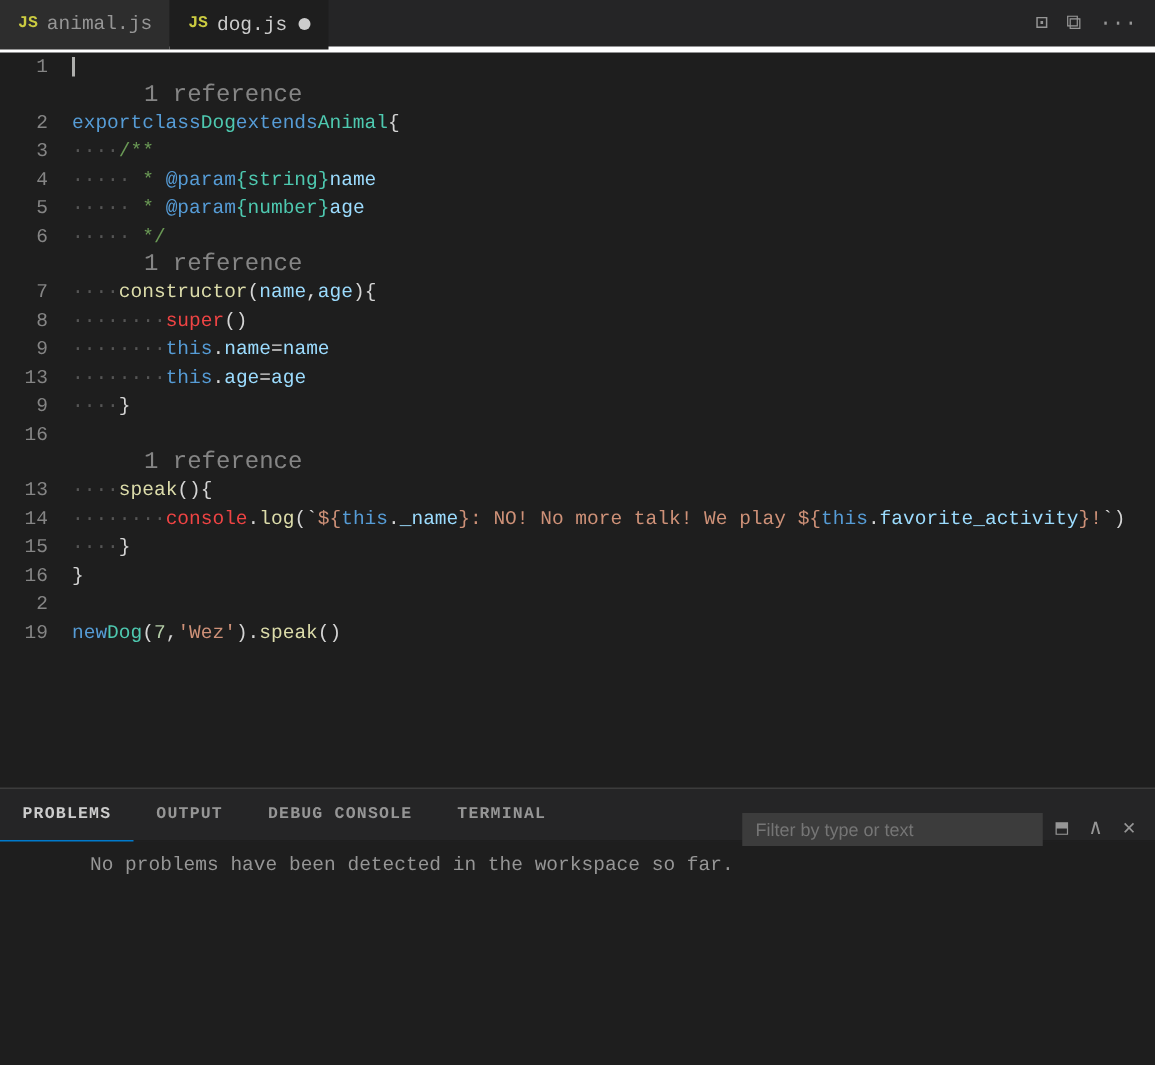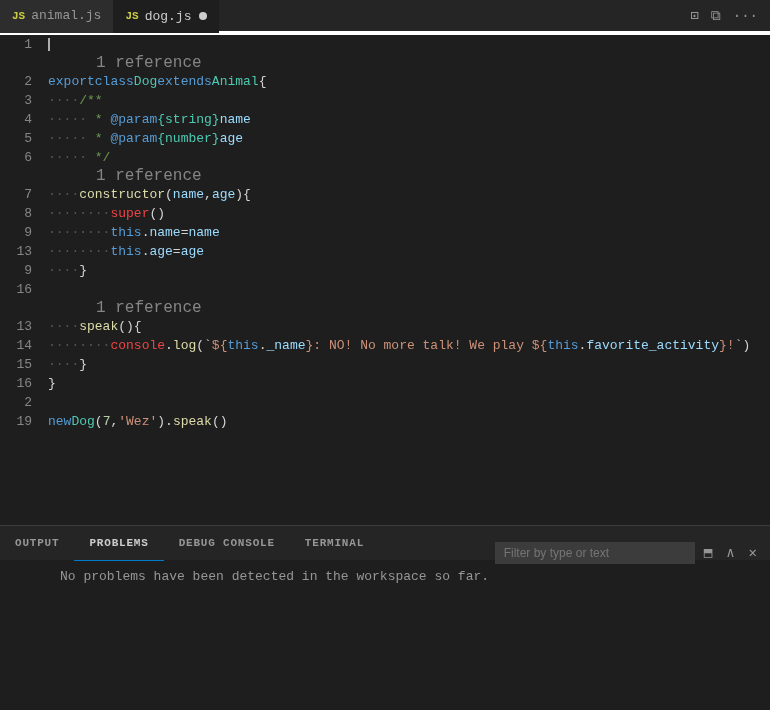--- a/index.html
+++ b/index.html
@@ -256,22 +256,22 @@
         <span class="line-num">16</span>
         <span class="line-num">2</span>
         <span class="line-num">19</span>
       </div>
     <div class="code-area"><div class="line"><span style="display:inline-block;width:2px;height:13px;background:#aeafad;vertical-align:middle;"></span></div><span class="ref-label">1 reference</span><div class="line"><span class="kw-export">export</span> <span class="kw">class</span> <span class="class-name">Dog</span> <span class="extends">extends</span> <span class="parent-class">Animal</span> <span class="punct">{</span></div><div class="line"><span class="dots">····</span><span class="comment">/**</span></div><div class="line"><span class="dots">·····</span><span class="comment"> * </span><span class="param-tag">@param</span> <span class="param-type">{string}</span> <span class="param-name">name</span></div><div class="line"><span class="dots">·····</span><span class="comment"> * </span><span class="param-tag">@param</span> <span class="param-type">{number}</span> <span class="param-name">age</span></div><div class="line"><span class="dots">·····</span><span class="comment"> */</span></div><span class="ref-label">1 reference</span><div class="line"><span class="dots">····</span><span class="fn-name">constructor</span><span class="punct">(</span><span class="param-name">name</span><span class="punct">,</span> <span class="param-name">age</span><span class="punct">)</span> <span class="punct">{</span></div><div class="line"><span class="dots">········</span><span class="builtin">super</span><span class="punct">()</span></div><div class="line"><span class="dots">········</span><span class="this-kw">this</span><span class="punct">.</span><span class="prop">name</span> <span class="punct">=</span> <span class="param-name">name</span></div><div class="line"><span class="dots">········</span><span class="this-kw">this</span><span class="punct">.</span><span class="prop">age</span> <span class="punct">=</span> <span class="param-name">age</span></div><div class="line"><span class="dots">····</span><span class="punct">}</span></div><div class="line"></div><span class="ref-label">1 reference</span><div class="line"><span class="dots">····</span><span class="method">speak</span><span class="punct">()</span> <span class="punct">{</span></div><div class="line"><span class="dots">········</span><span class="builtin">console</span><span class="punct">.</span><span class="method">log</span><span class="punct">(`</span><span class="template">${</span><span class="this-kw">this</span><span class="punct">.</span><span class="prop">_name</span><span class="template">}</span><span class="string">: NO! No more talk! We play </span><span class="template">${</span><span class="this-kw">this</span><span class="punct">.</span><span class="prop">favorite_activity</span><span class="template">}</span><span class="string">!</span><span class="punct">`)</span></div><div class="line"><span class="dots">····</span><span class="punct">}</span></div><div class="line"><span class="punct">}</span></div><div class="line"></div><div class="line"><span class="kw">new</span> <span class="class-name">Dog</span><span class="punct">(</span><span class="num">7</span><span class="punct">,</span> <span class="string">'Wez'</span><span class="punct">).</span><span class="method">speak</span><span class="punct">()</span></div></div>
   </div>
 </div>
 
 <div class="bottom-panel">
   <div class="panel-tabs">
+    <div class="panel-tab active">PROBLEMS</div>
     <div class="panel-tab">OUTPUT</div>
-    <div class="panel-tab active">PROBLEMS</div>
     <div class="panel-tab">DEBUG CONSOLE</div>
     <div class="panel-tab">TERMINAL</div>
     <div class="panel-filter">
       <input class="filter-input" type="text" placeholder="Filter by type or text" style="">
       <span class="panel-action-btn">⬒</span>
       <span class="panel-action-btn">∧</span>
       <span class="panel-action-btn">✕</span>
     </div>
   </div>
   <div class="panel-content">

